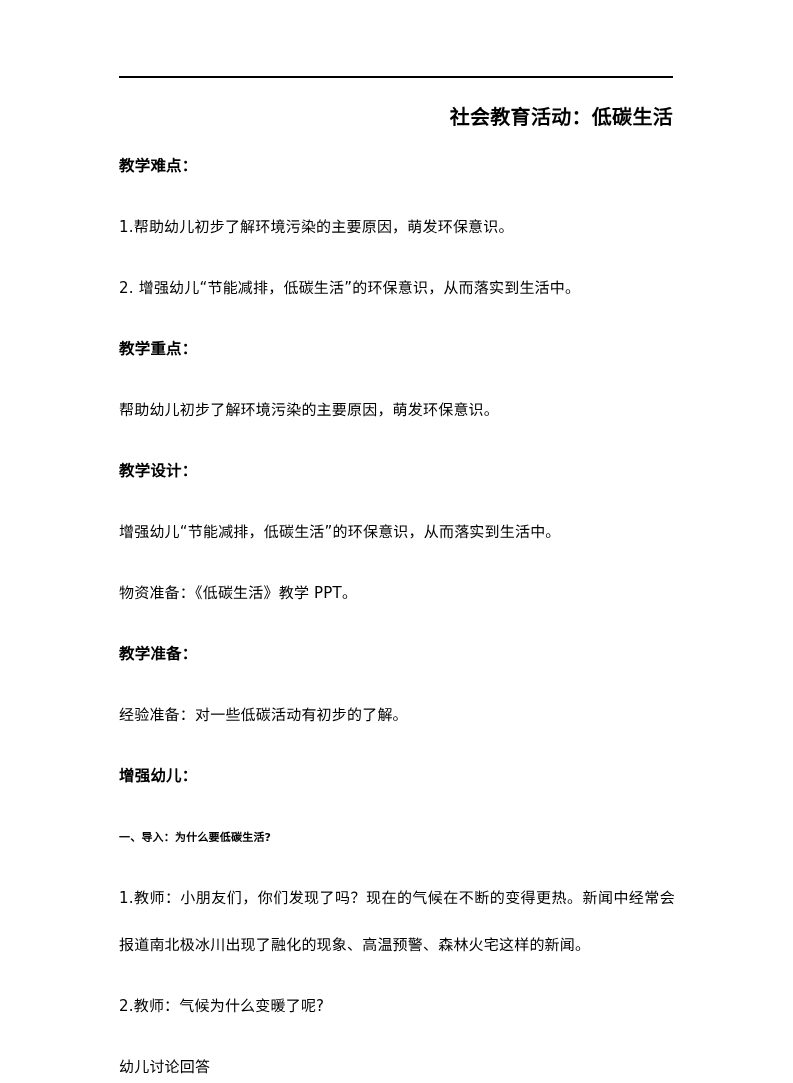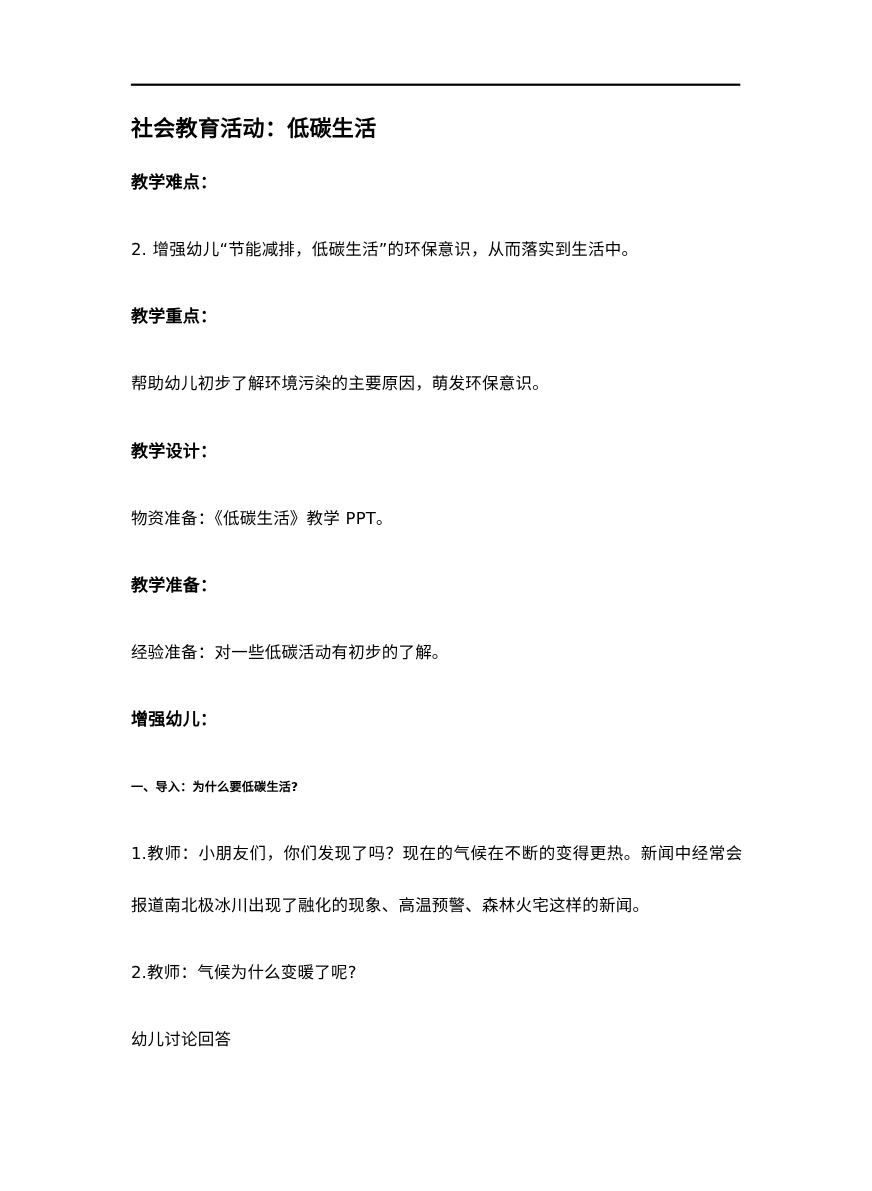--- a/index.html
+++ b/index.html
@@ -32,21 +32,21 @@
     height: 0;
     border-top: 2px solid #000000;
   }
   .doc-title {
     margin: 0;
     padding: 0;
     position: absolute;
     left: 119px;
     top: 104px;
     width: 554px;
-    text-align: left;
+    text-align: right;
     font-size: 20px;
     font-weight: bold;
     letter-spacing: 0.3px;
     line-height: 26px;
   }
   .body-flow {
     position: absolute;
     left: 119px;
     top: 143px;
     width: 556px;
@@ -80,29 +80,31 @@
 <div class="page">
 
   <div class="top-rule"></div>
 
   <h1 class="doc-title">社会教育活动：低碳生活</h1>
 
   <div class="body-flow">
 
     <p class="blk h">教学难点：</p>
 
+    <p class="blk para">1.帮助幼儿初步了解环境污染的主要原因，萌发环保意识。</p>
 
     <p class="blk para">2. 增强幼儿“节能减排，低碳生活”的环保意识，从而落实到生活中。</p>
 
     <p class="blk h">教学重点：</p>
 
     <p class="blk para">帮助幼儿初步了解环境污染的主要原因，萌发环保意识。</p>
 
     <p class="blk h">教学设计：</p>
 
+    <p class="blk para">增强幼儿“节能减排，低碳生活”的环保意识，从而落实到生活中。</p>
 
     <p class="blk para">物资准备：《低碳生活》教学 PPT。</p>
 
     <p class="blk h">教学准备：</p>
 
     <p class="blk para">经验准备：对一些低碳活动有初步的了解。</p>
 
     <p class="blk h">增强幼儿：</p>
 
     <p class="blk sub-h">一、导入：为什么要低碳生活?</p>

